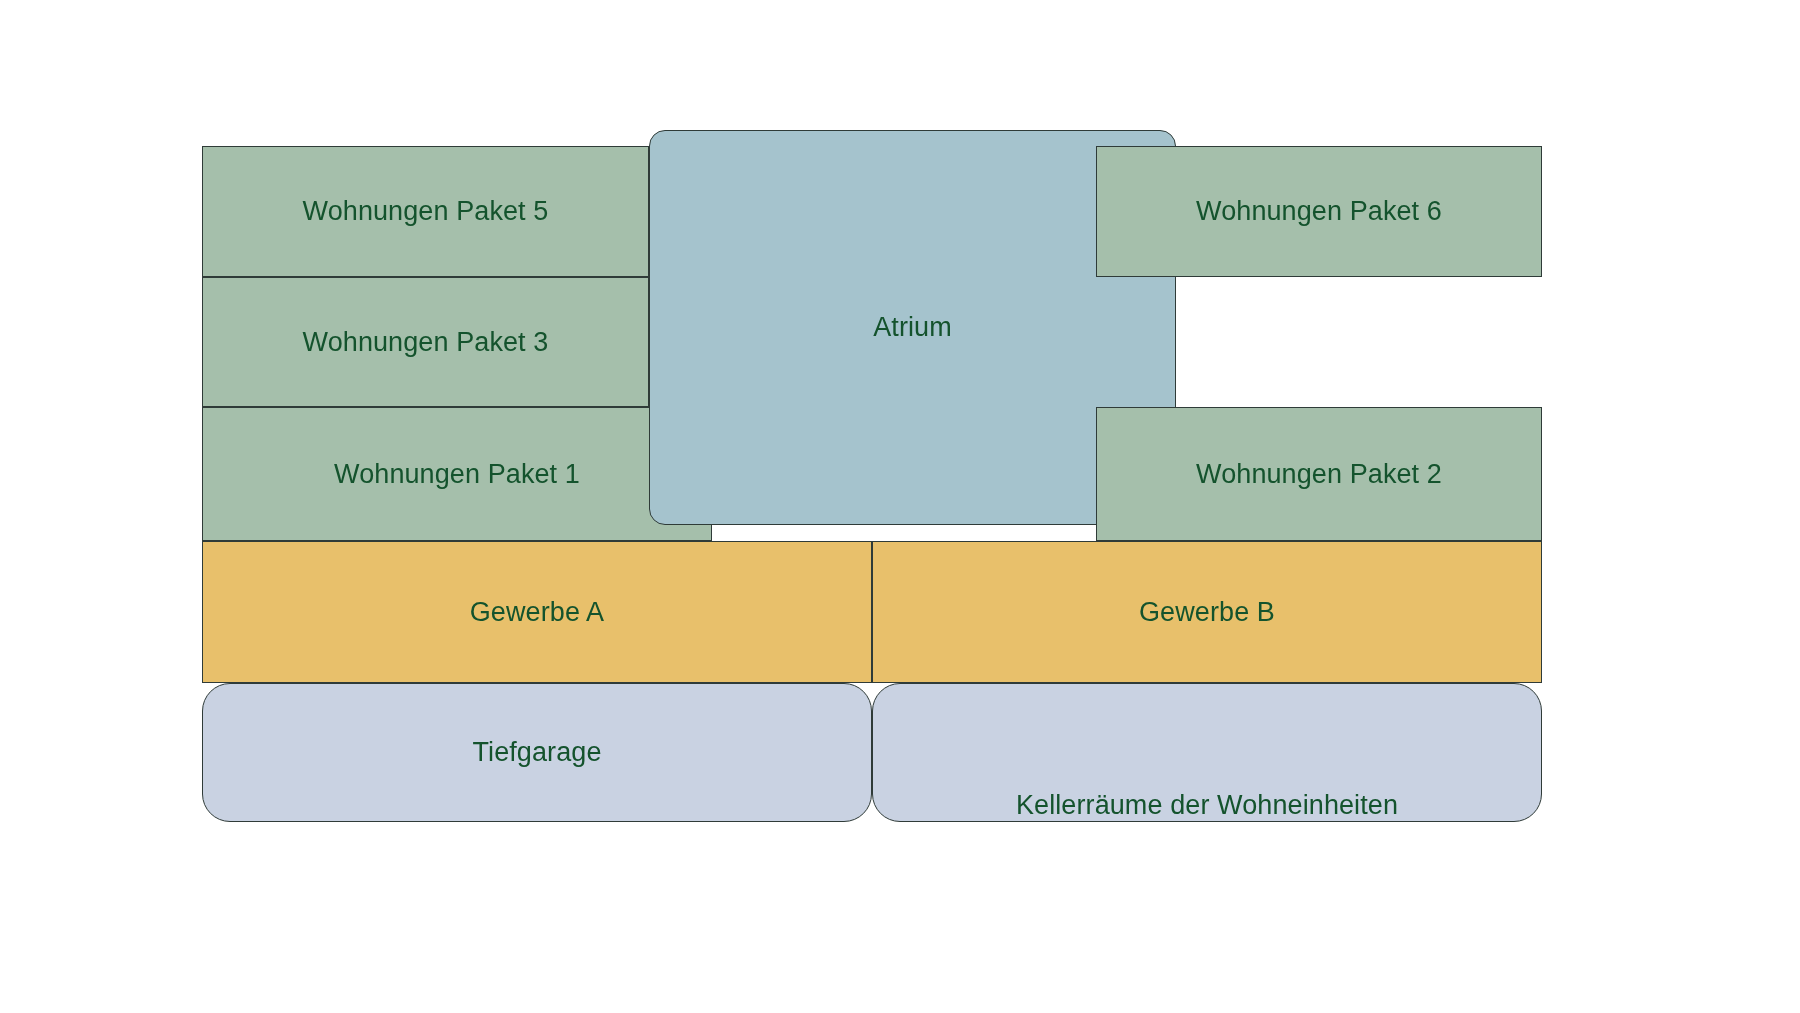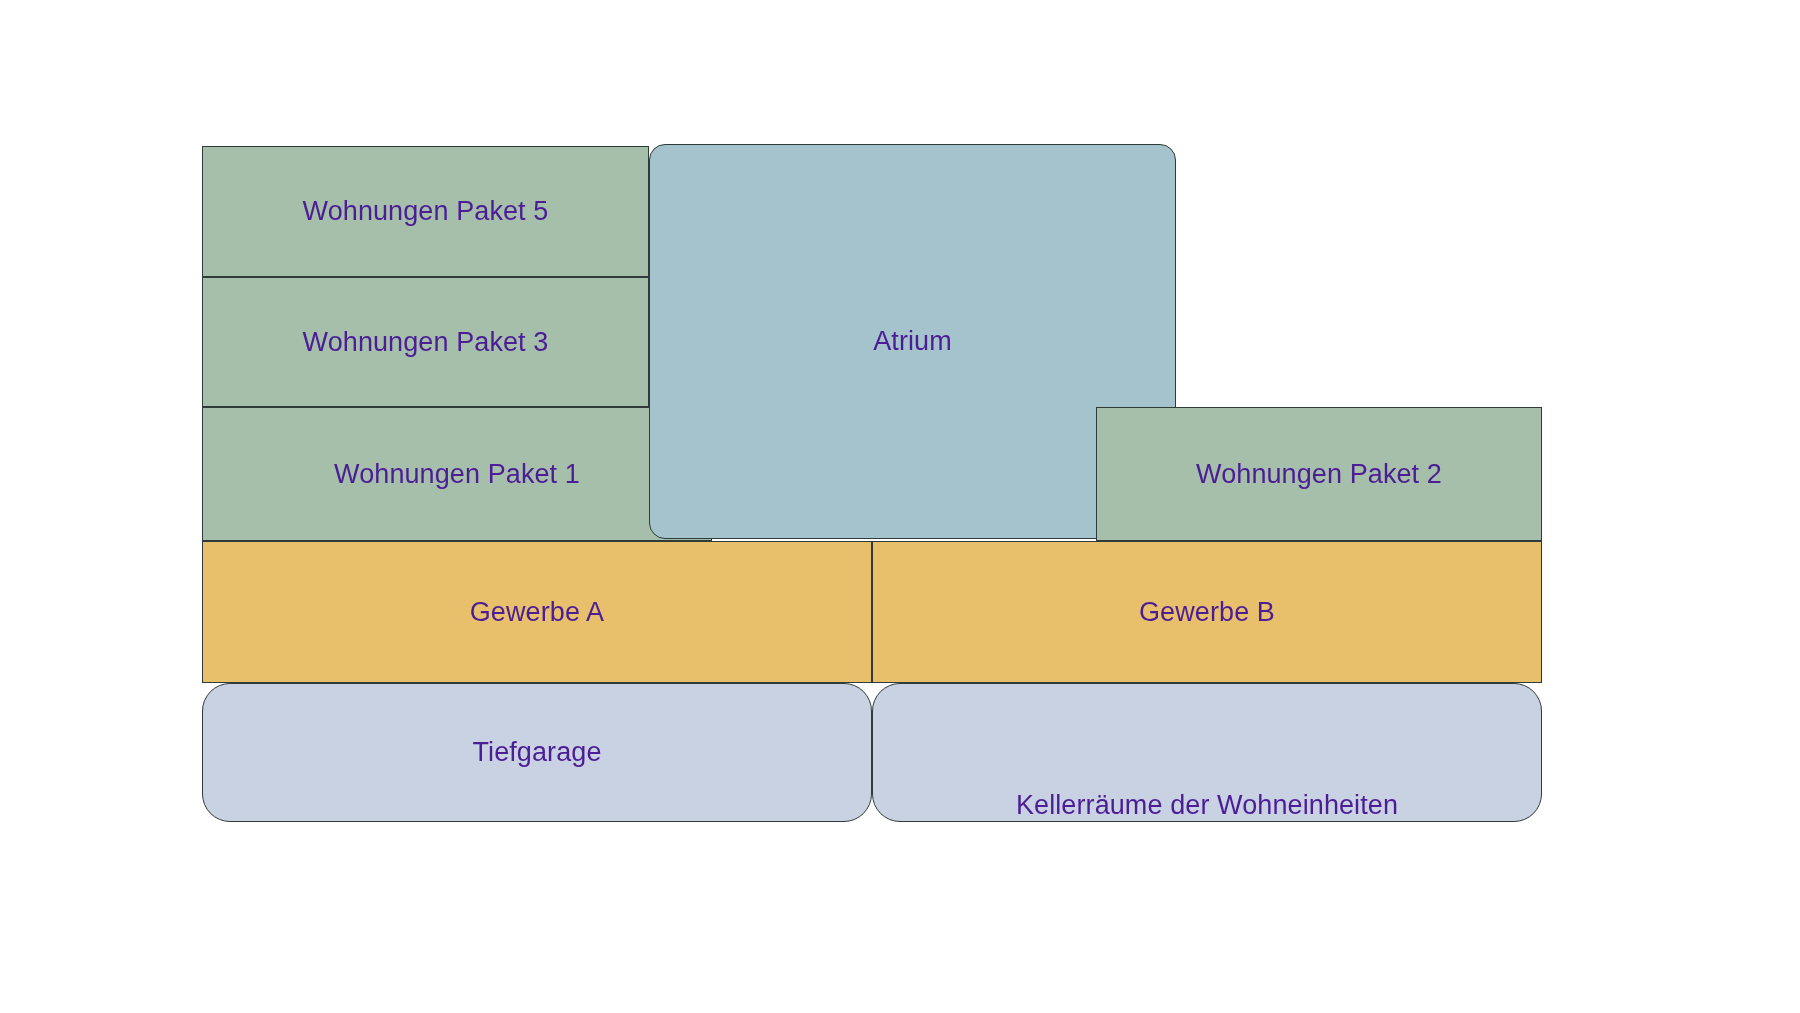--- a/index.html
+++ b/index.html
@@ -23,21 +23,21 @@
     height: 1013px;
   }
 
   .block {
     position: absolute;
     box-sizing: border-box;
     border: 1.5px solid #2f3b38;
     display: flex;
     align-items: center;
     justify-content: center;
-    color: #4c1d95;
+    color: #14532d;
     font-size: 27px;
     font-weight: 400;
     letter-spacing: 0.1px;
     line-height: 1.2;
     text-align: center;
     white-space: nowrap;
   }
 
   .block .block-label {
     display: block;
@@ -58,22 +58,25 @@
 <div id="diagram-canvas">
     <div class="block resi" style="left: 202px; top: 146px; width: 447px; height: 131px;">
       <span class="block-label">Wohnungen Paket 5</span>
     </div>
     <div class="block resi" style="left: 202px; top: 277px; width: 447px; height: 130px;">
       <span class="block-label">Wohnungen Paket 3</span>
     </div>
     <div class="block resi" style="left: 202px; top: 407px; width: 510px; height: 134px;">
       <span class="block-label">Wohnungen Paket 1</span>
     </div>
-    <div class="block atrium" style="left: 649px; top: 144px; width: 527px; height: 395px; border-radius: 16px;">
+    <div class="block atrium" style="left: 649px; top: 130px; width: 527px; height: 395px; border-radius: 16px;">
       <span class="block-label">Atrium</span>
+    </div>
+    <div class="block resi" style="left: 1096px; top: 146px; width: 446px; height: 131px;">
+      <span class="block-label">Wohnungen Paket 6</span>
     </div>
     <div class="block resi" style="left: 1096px; top: 407px; width: 446px; height: 134px;">
       <span class="block-label">Wohnungen Paket 2</span>
     </div>
     <div class="block comm" style="left: 202px; top: 541px; width: 670px; height: 142px;">
       <span class="block-label">Gewerbe A</span>
     </div>
     <div class="block comm" style="left: 872px; top: 541px; width: 670px; height: 142px;">
       <span class="block-label">Gewerbe B</span>
     </div>

